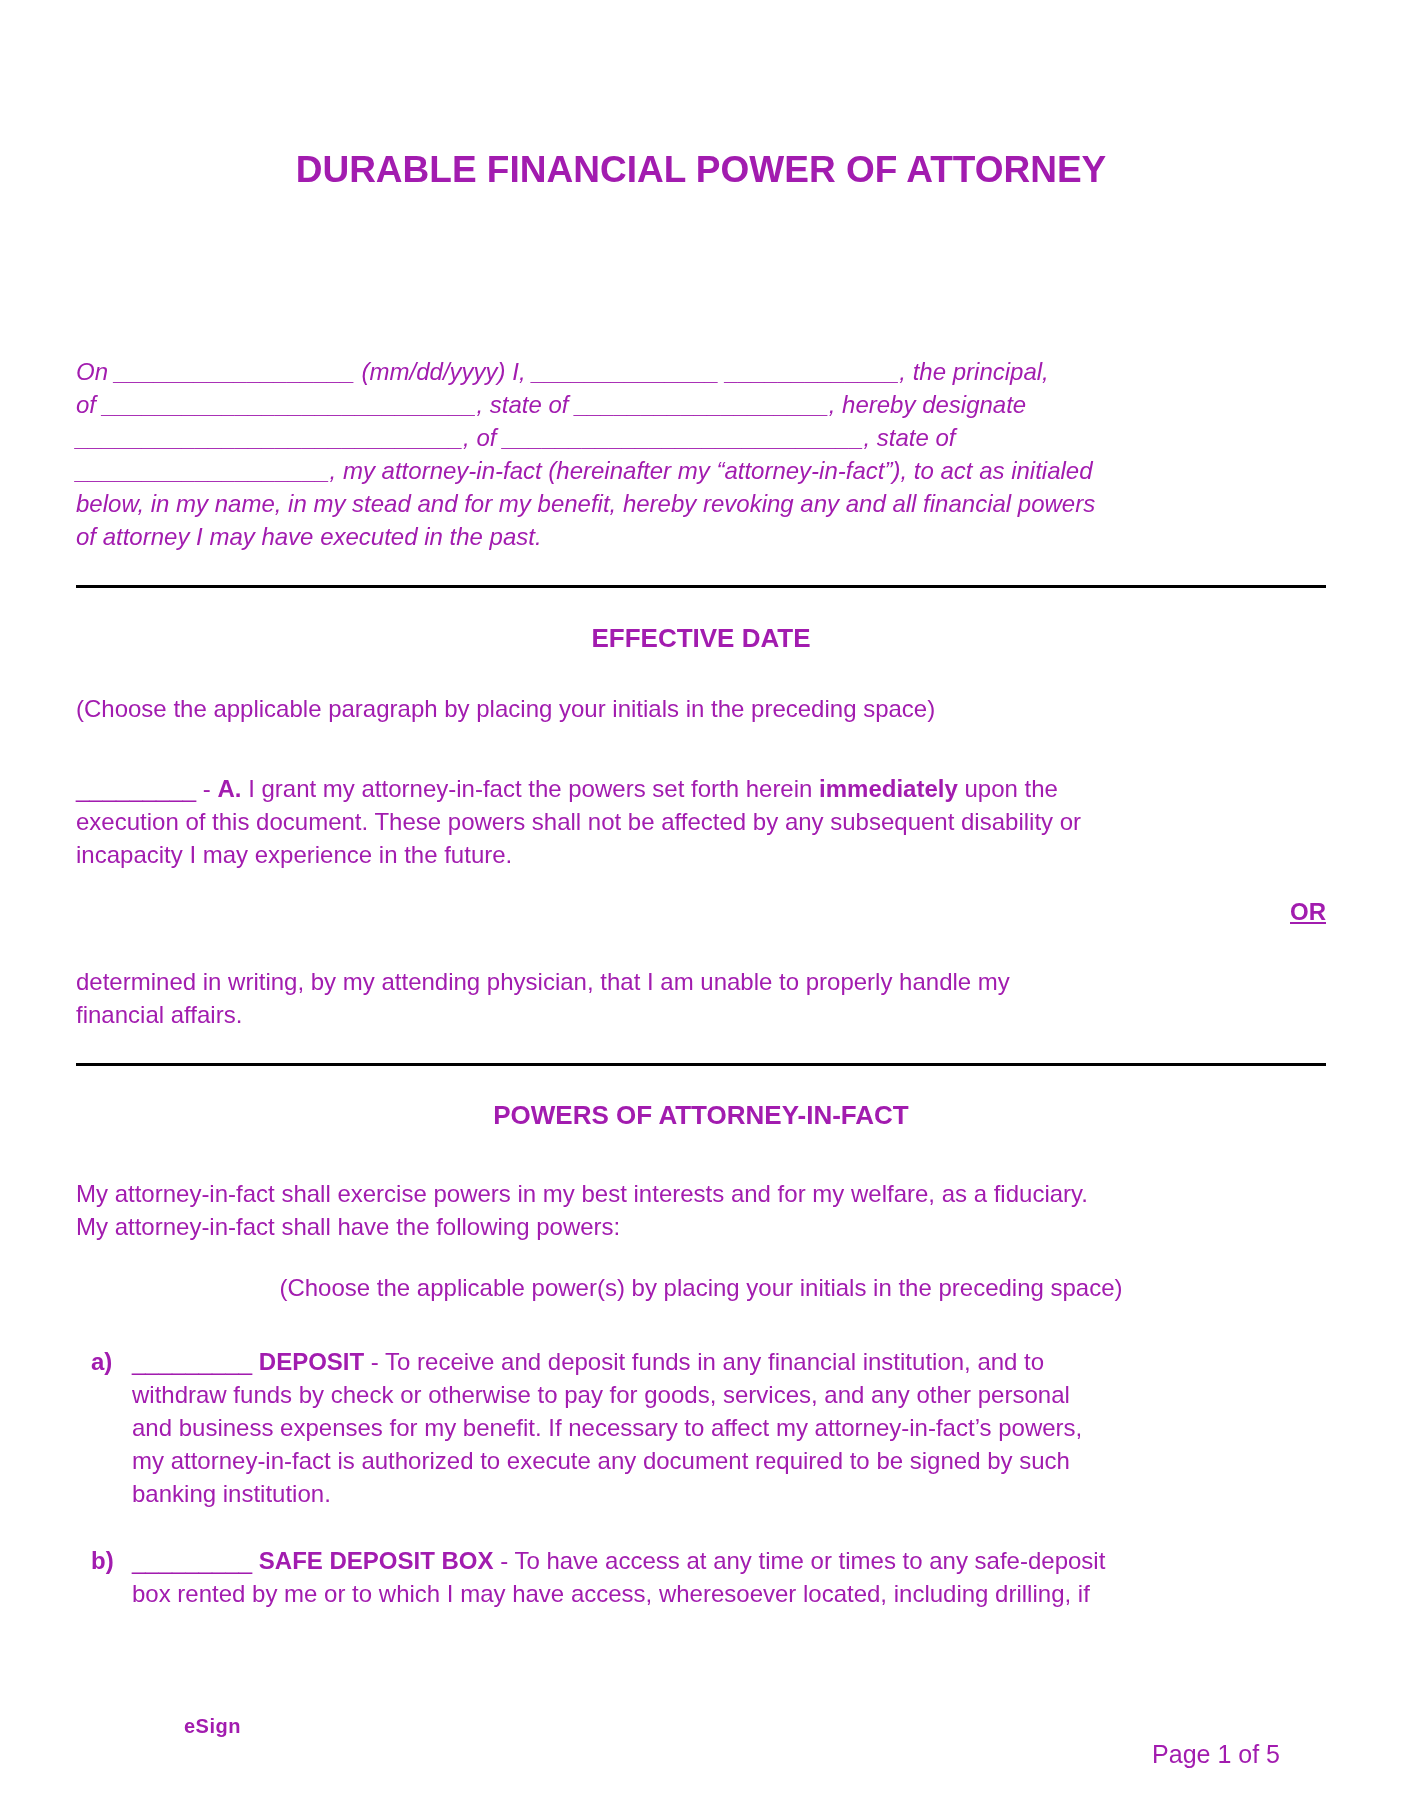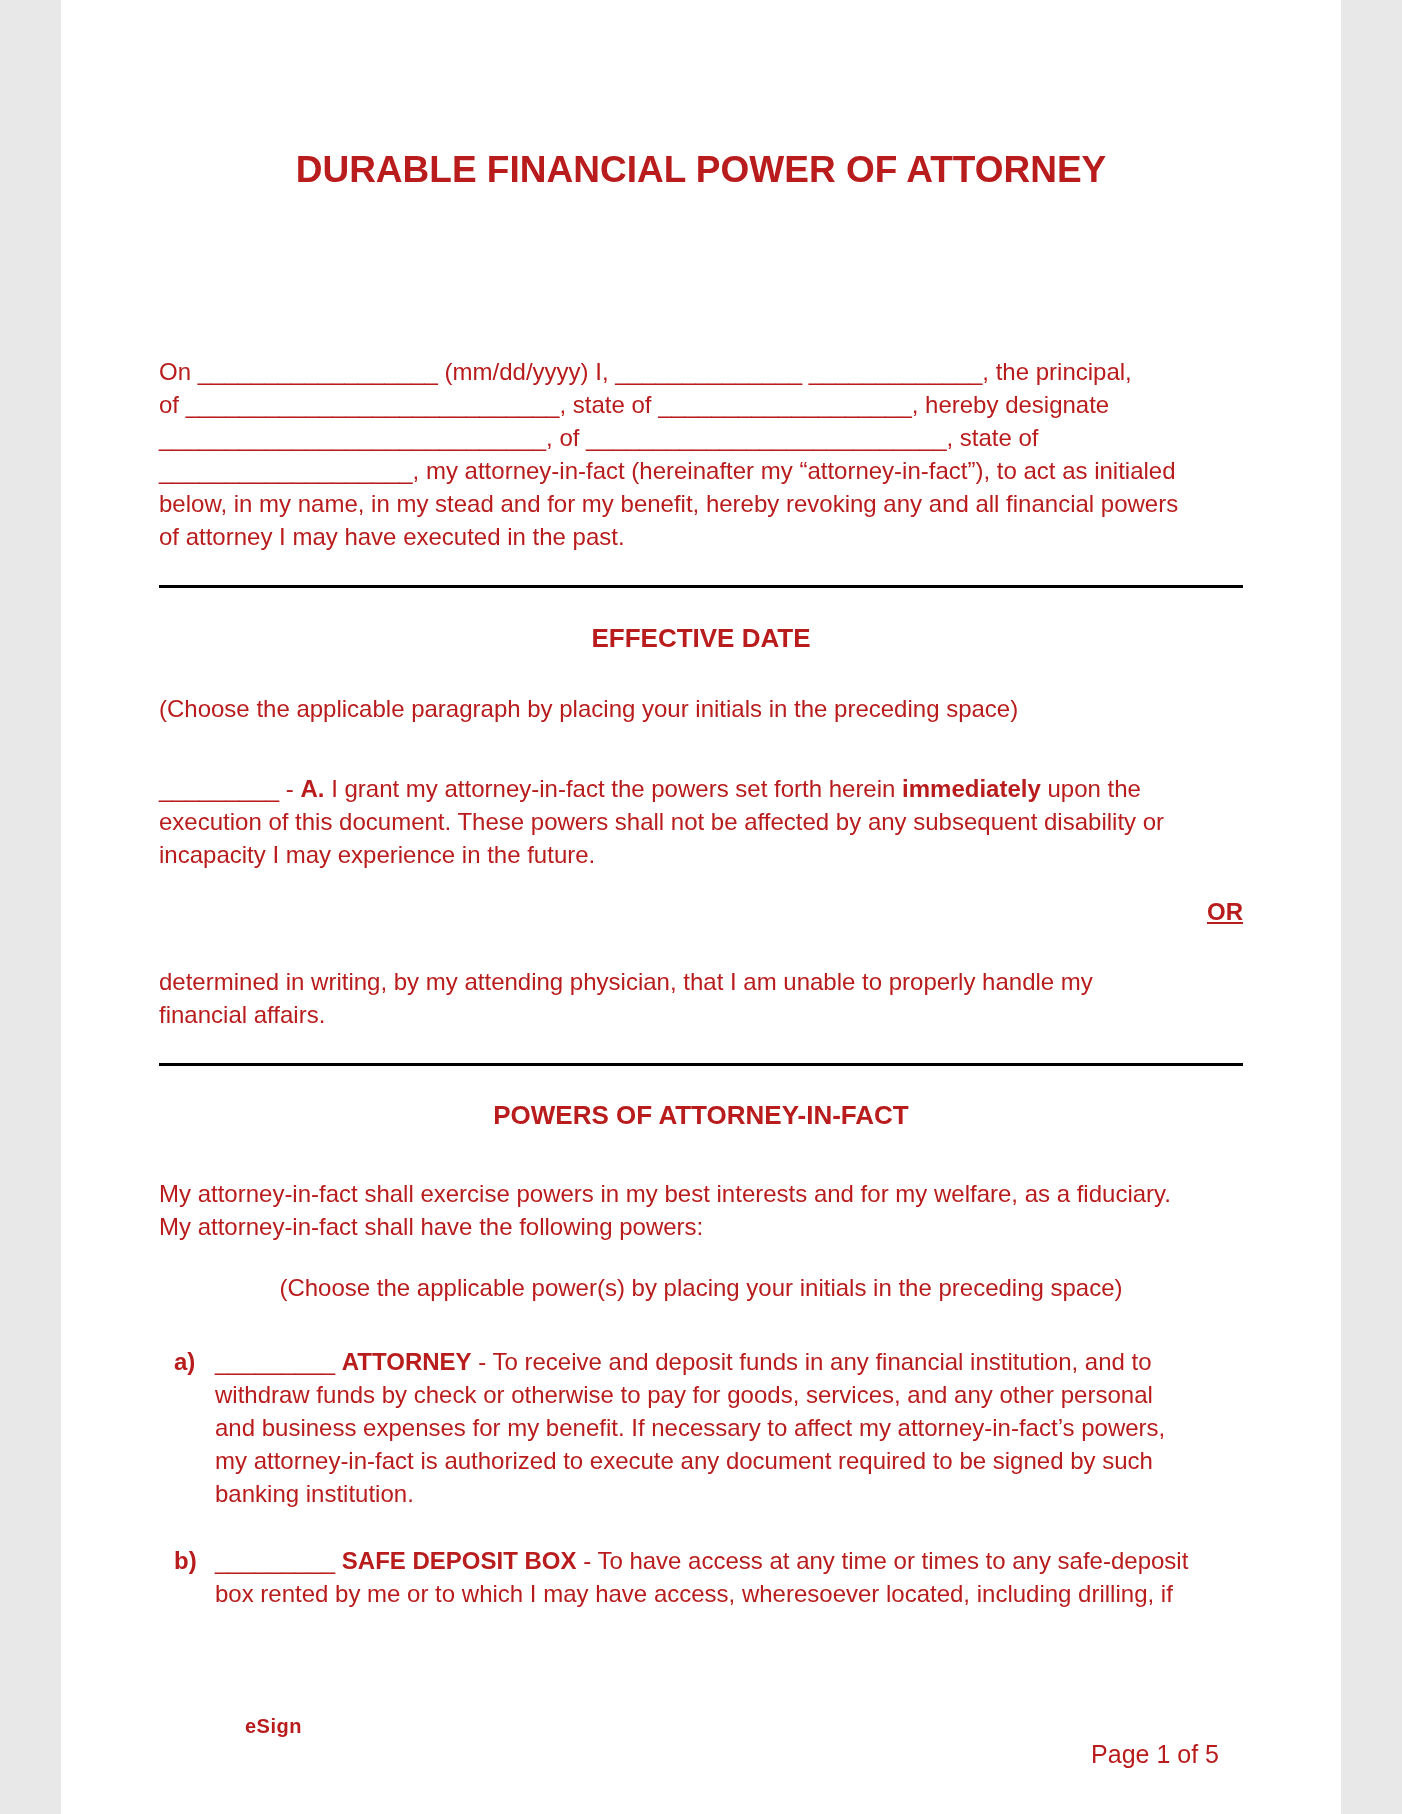--- a/index.html
+++ b/index.html
@@ -1,39 +1,39 @@
 <!DOCTYPE html>
 <html><head>
 <meta charset="utf-8">
 <style>
   html, body { margin: 0; padding: 0; background: #e8e8e8; }
   .page {
     position: relative;
-    width: 1280px;
+    width: 1402px;
     height: 1814px;
     margin: 0 auto;
     background: #ffffff;
     box-sizing: border-box;
-    padding: 0 98px;
+    padding: 0 76px;
     overflow: hidden;
     font-family: "Liberation Sans", "DejaVu Sans", sans-serif;
-    color: #b91c1c;
+    color: #a21caf;
     font-size: 24px;
     line-height: 33px;
   }
   .doc-title {
     margin-top: 148px;
     text-align: center;
     font-size: 37px;
     line-height: 44px;
     font-weight: bold;
     letter-spacing: 0px;
     white-space: nowrap;
   }
-  .intro { margin-top: 163px; }
+  .intro { margin-top: 163px; font-style: italic; }
   .line { white-space: nowrap; }
   .divider {
     border: none;
     border-top: 3px solid #000;
     margin: 32px 0 0 0;
     width: 100%;
   }
   .section-heading {
     text-align: center;
     font-size: 26px;
@@ -121,21 +121,21 @@
 
   <div class="fiduciary">
     <div class="line">My attorney-in-fact shall exercise powers in my best interests and for my welfare, as a fiduciary.</div>
     <div class="line">My attorney-in-fact shall have the following powers:</div>
   </div>
 
   <div class="choose2 line">(Choose the applicable power(s) by placing your initials in the preceding space)</div>
 
   <div class="power-item item-a">
     <span class="marker">a)</span>
-    <div class="line"><span>_________ </span><b>ATTORNEY</b><span> - To receive and deposit funds in any financial institution, and to</span></div>
+    <div class="line"><span>_________ </span><b>DEPOSIT</b><span> - To receive and deposit funds in any financial institution, and to</span></div>
     <div class="line">withdraw funds by check or otherwise to pay for goods, services, and any other personal</div>
     <div class="line">and business expenses for my benefit. If necessary to affect my attorney-in-fact’s powers,</div>
     <div class="line">my attorney-in-fact is authorized to execute any document required to be signed by such</div>
     <div class="line">banking institution.</div>
   </div>
 
   <div class="power-item item-b">
     <span class="marker">b)</span>
     <div class="line"><span>_________ </span><b>SAFE DEPOSIT BOX</b><span> - To have access at any time or times to any safe-deposit</span></div>
     <div class="line">box rented by me or to which I may have access, wheresoever located, including drilling, if</div>

